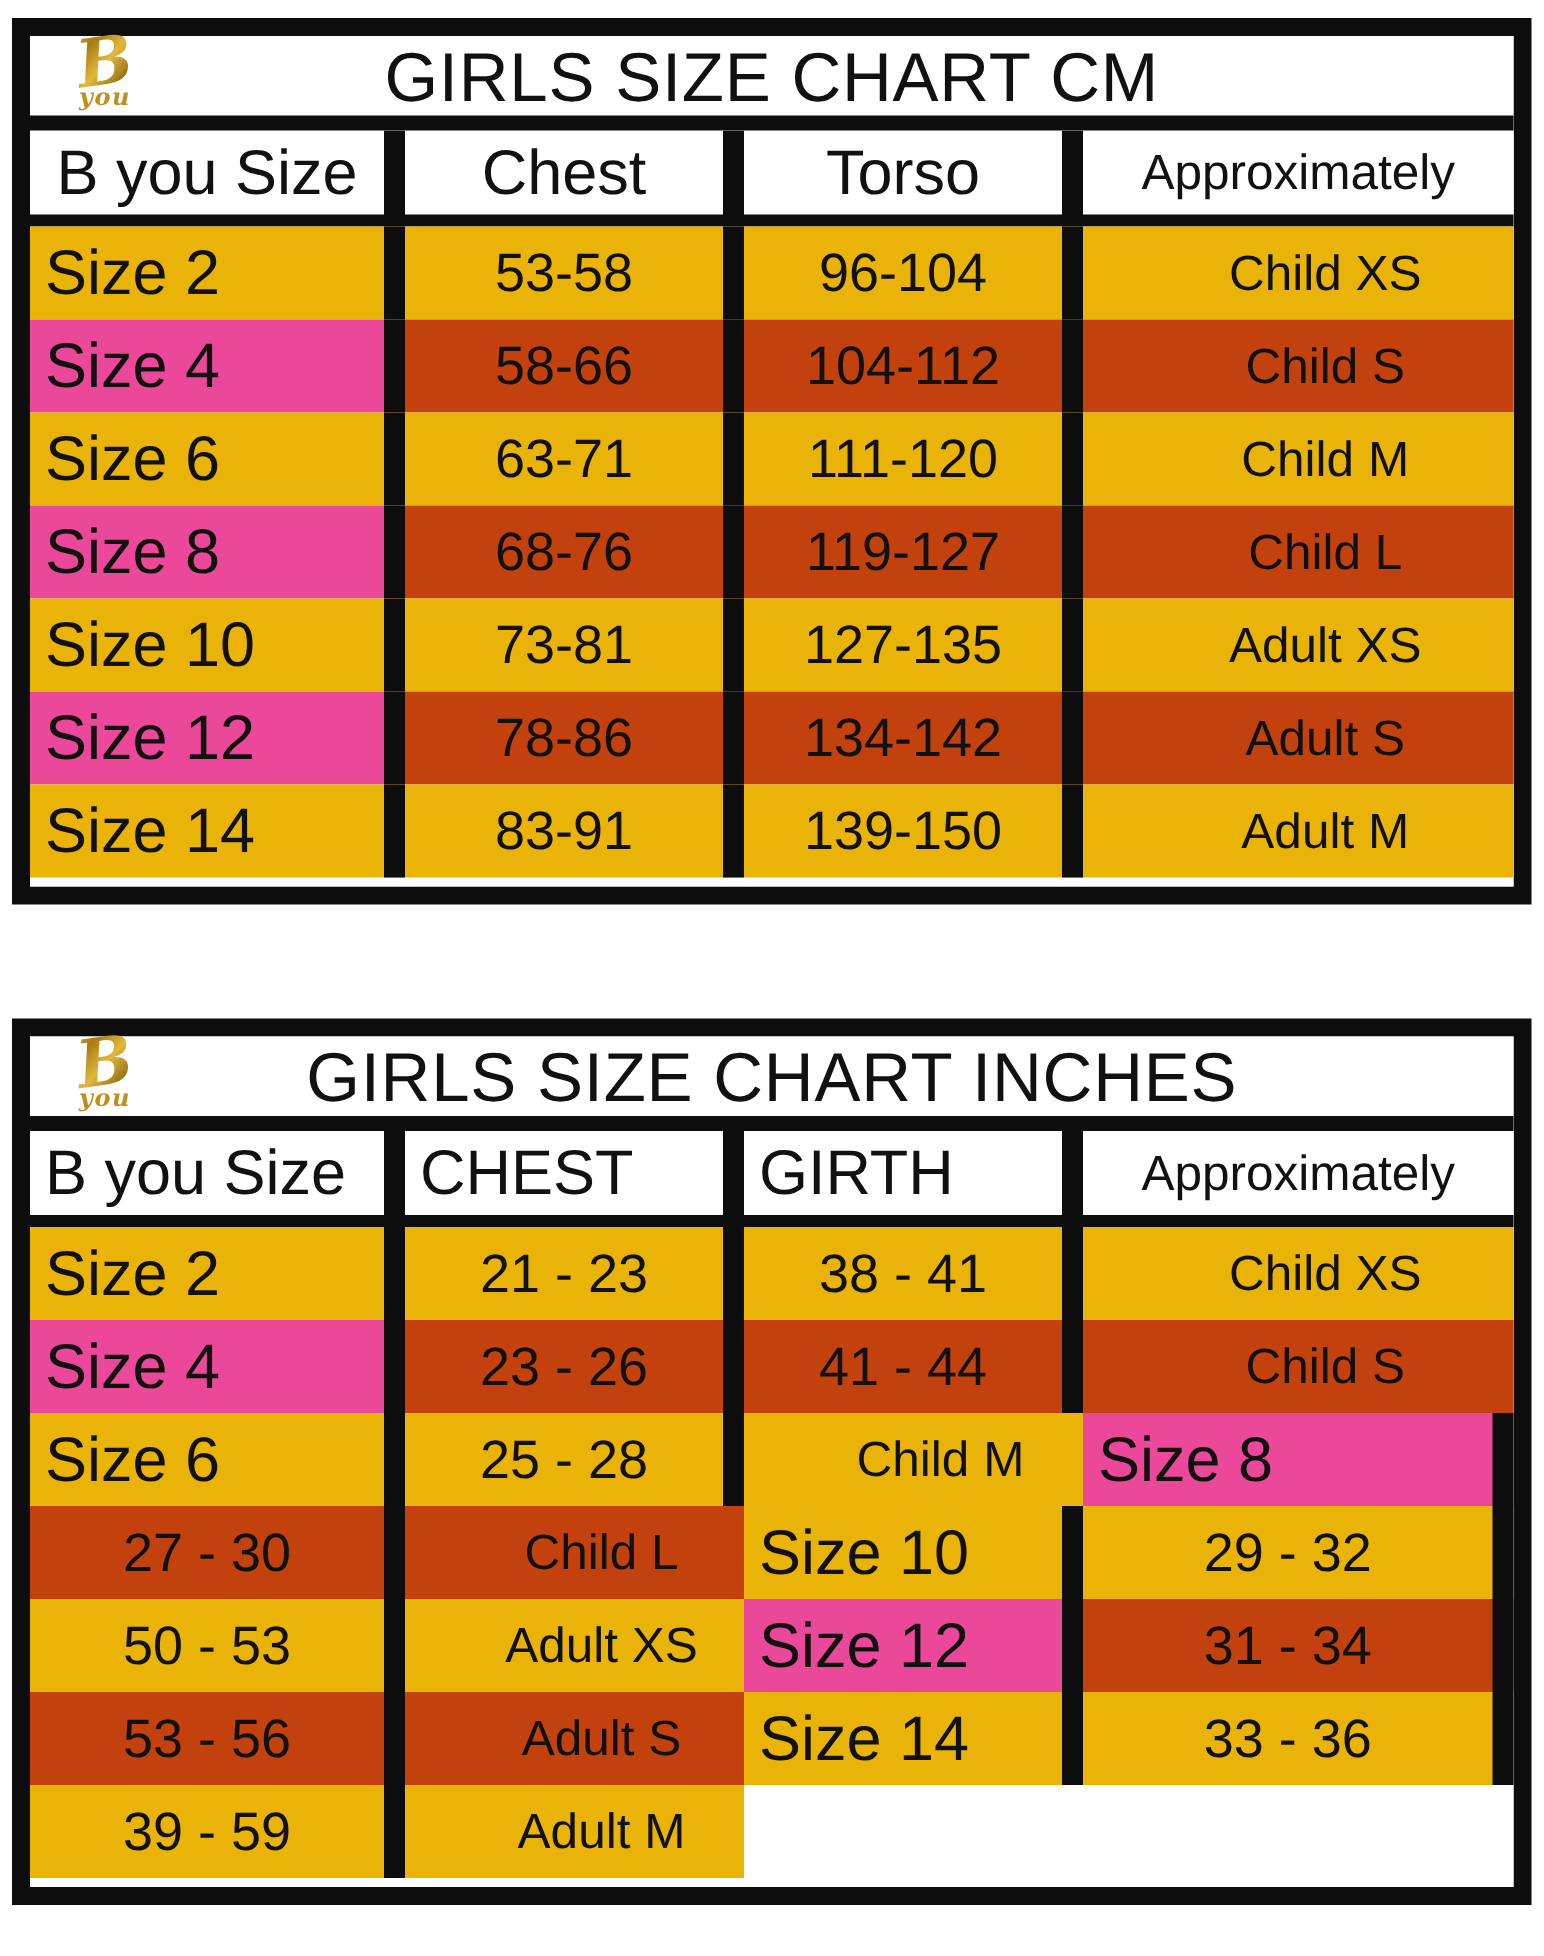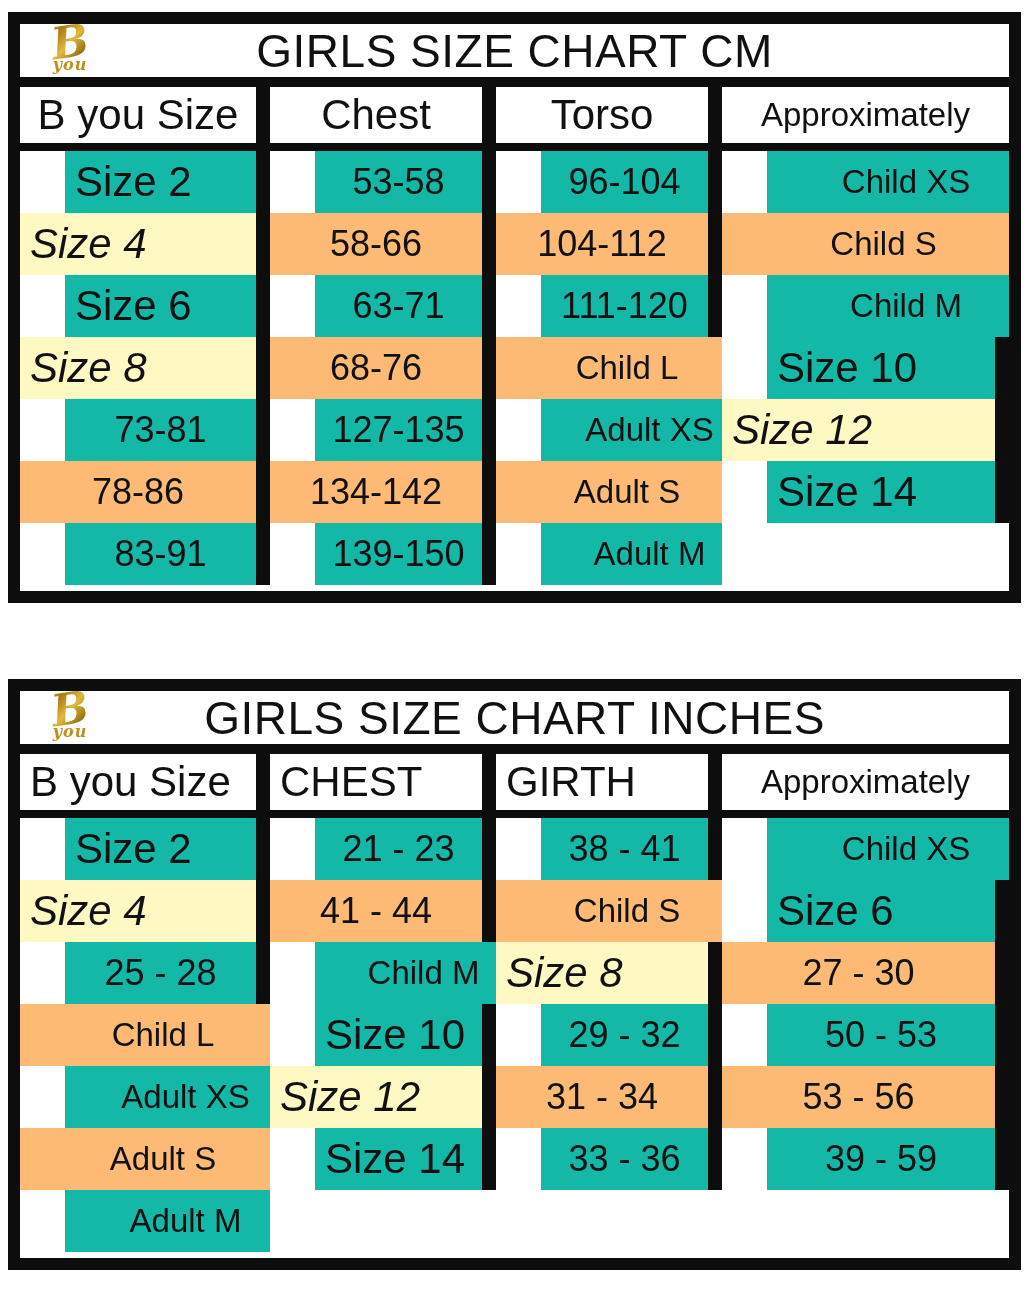--- a/index.html
+++ b/index.html
@@ -53,23 +53,23 @@
     display: flex; align-items: center; justify-content: center;
     font-size: 42px; white-space: nowrap; text-align: right;
   }
   .hcell.approx { font-size: 33px; }
   .hcell.left { justify-content: flex-start; padding-left: 10px; }
 
   .dcell { display: flex; align-items: center; justify-content: center; white-space: nowrap; }
   .dcell.c0 { justify-content: flex-start; padding-left: 10px; font-size: 42px; }
   .dcell.c1, .dcell.c2 { font-size: 36px; }
   .dcell.c3 { font-size: 33px; padding-left: 36px; }
-  .dcell.pink { background: #14b8a6; margin-left: 45px; }
-  .dcell.plain { background: #fdba74; }
-  .dcell.c0.plain { background: #fef9c3; font-style: italic; }
+  .dcell.pink { background: #eab308; }
+  .dcell.plain { background: #c2410c; }
+  .dcell.c0.plain { background: #ec4899; }
 </style>
 </head>
 <body>
 
 <div class="page">
 
   <section class="chart">
     <div class="title-row">
       <div class="logo">
         <span class="logo-b">B</span>
@@ -89,20 +89,21 @@
         <div class="dcell c0 plain">Size 4</div>
         <div class="dcell c1 plain">58-66</div>
         <div class="dcell c2 plain">104-112</div>
         <div class="dcell c3 plain">Child S</div>
         <div class="dcell c0 pink">Size 6</div>
         <div class="dcell c1 pink">63-71</div>
         <div class="dcell c2 pink">111-120</div>
         <div class="dcell c3 pink">Child M</div>
         <div class="dcell c0 plain">Size 8</div>
         <div class="dcell c1 plain">68-76</div>
+        <div class="dcell c2 plain">119-127</div>
         <div class="dcell c3 plain">Child L</div>
         <div class="dcell c0 pink">Size 10</div>
         <div class="dcell c1 pink">73-81</div>
         <div class="dcell c2 pink">127-135</div>
         <div class="dcell c3 pink">Adult XS</div>
         <div class="dcell c0 plain">Size 12</div>
         <div class="dcell c1 plain">78-86</div>
         <div class="dcell c2 plain">134-142</div>
         <div class="dcell c3 plain">Adult S</div>
         <div class="dcell c0 pink">Size 14</div>
@@ -123,20 +124,21 @@
     <div class="grid">
       <div class="hcell c0 left">B you Size</div>
       <div class="hcell c1 left">CHEST</div>
       <div class="hcell c2 left">GIRTH</div>
       <div class="hcell c3 approx">Approximately</div>
     <div class="dcell c0 pink">Size 2</div>
         <div class="dcell c1 pink">21 - 23</div>
         <div class="dcell c2 pink">38 - 41</div>
         <div class="dcell c3 pink">Child XS</div>
         <div class="dcell c0 plain">Size 4</div>
+        <div class="dcell c1 plain">23 - 26</div>
         <div class="dcell c2 plain">41 - 44</div>
         <div class="dcell c3 plain">Child S</div>
         <div class="dcell c0 pink">Size 6</div>
         <div class="dcell c1 pink">25 - 28</div>
         <div class="dcell c3 pink">Child M</div>
         <div class="dcell c0 plain">Size 8</div>
         <div class="dcell c1 plain">27 - 30</div>
         <div class="dcell c3 plain">Child L</div>
         <div class="dcell c0 pink">Size 10</div>
         <div class="dcell c1 pink">29 - 32</div>

